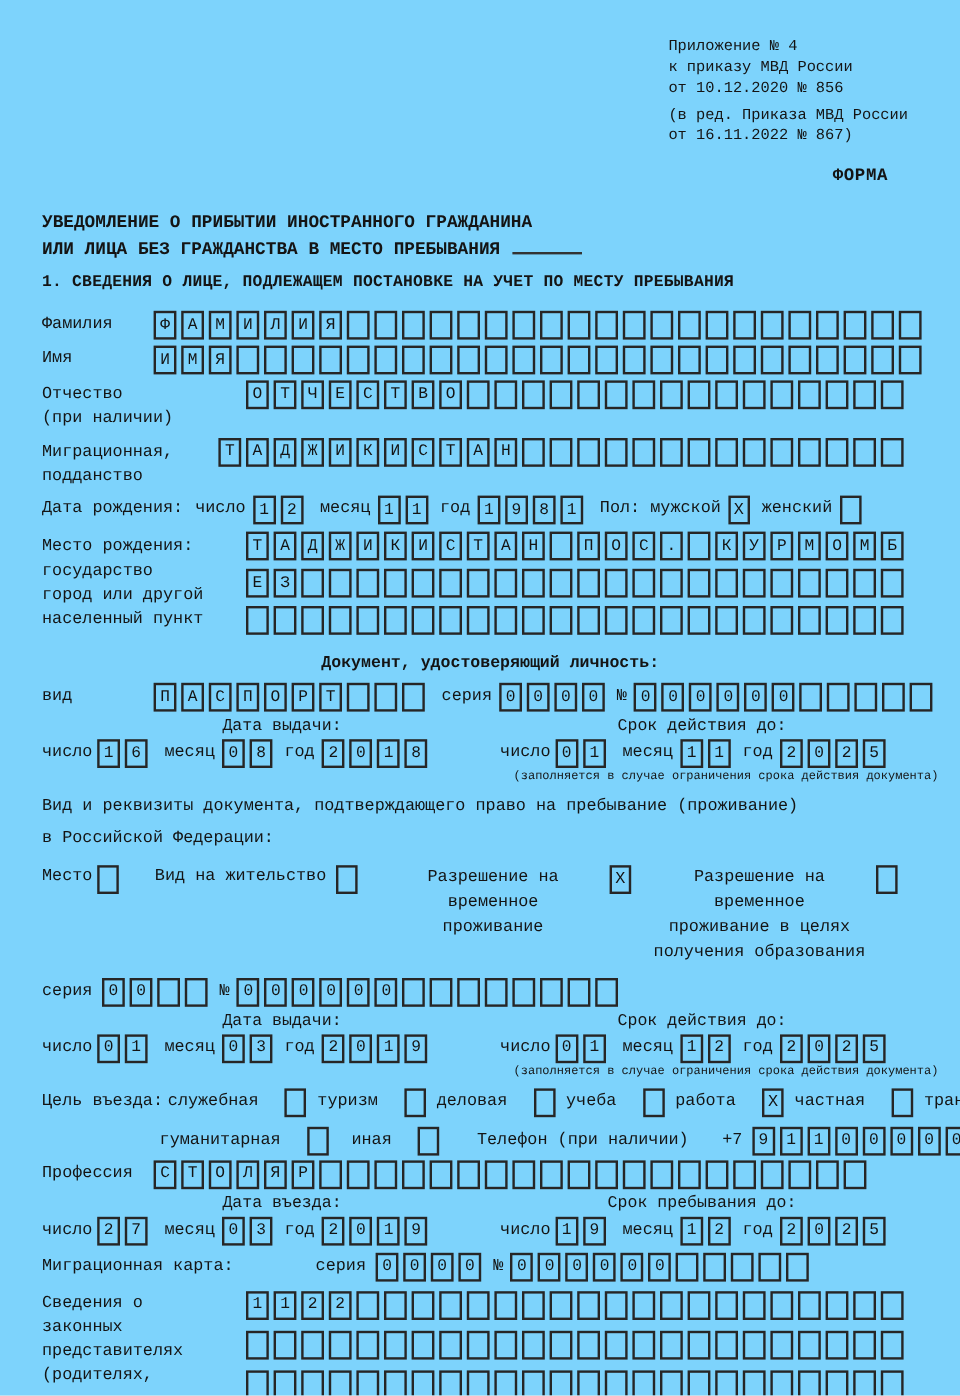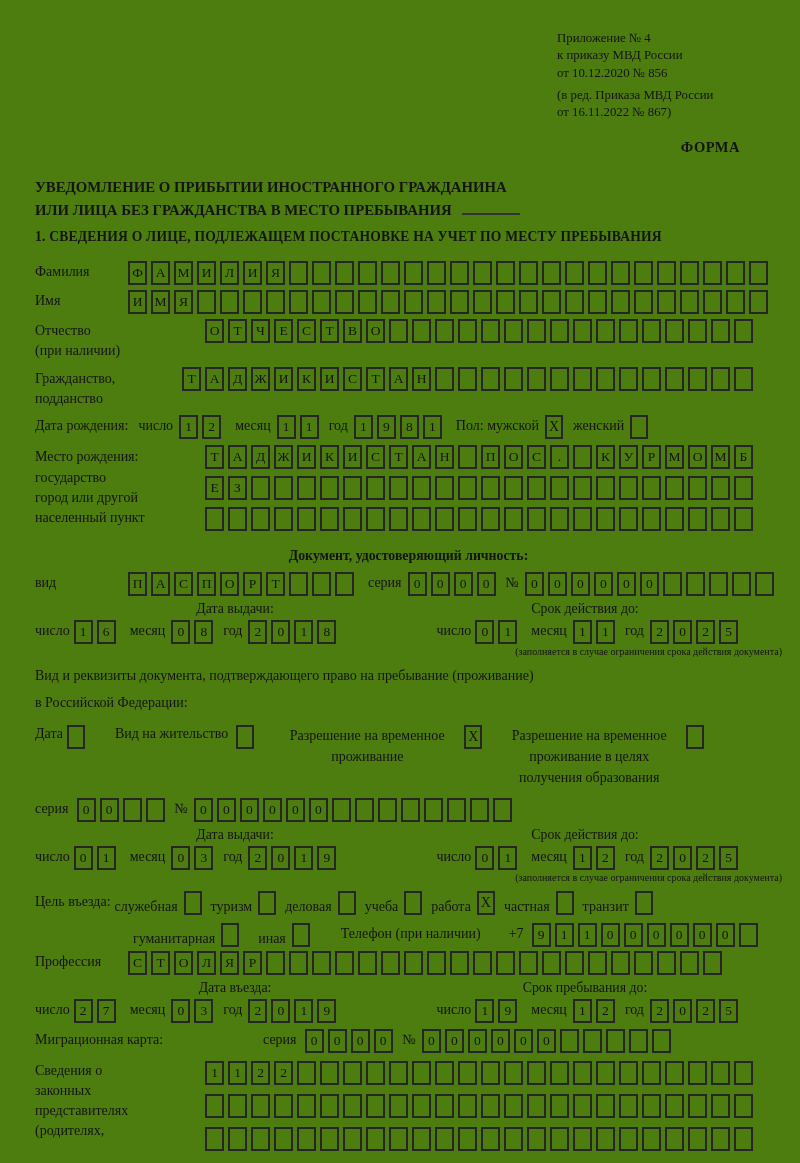--- a/index.html
+++ b/index.html
@@ -1,19 +1,19 @@
 <!DOCTYPE html>
 <html><head>
 <meta charset="utf-8">
 <style>
   html,body{margin:0;padding:0;background:#e8e8e8;}
   .page{
     width:800px;height:1163px;box-sizing:border-box;margin:0 auto;
-    padding:30px 18px 2px 35px;background:#4d7c0f;color:#141414;
-    font-family:Liberation Serif, serif;font-size:14px;
+    padding:30px 18px 2px 35px;background:#7dd3fc;color:#141414;
+    font-family:Liberation Mono, monospace;font-size:14px;
     overflow:hidden;position:relative;
   }
   .appendix{margin-left:auto;width:225px;font-size:12.8px;line-height:1.35;}
   .appendix .grp2{margin-top:5px;}
   .forma{ text-align:right;padding-right:42px;font-weight:bold;font-size:14.5px;margin-top:18px;letter-spacing:.5px;}
   .title{ text-align:left;font-weight:bold;font-size:14.8px;margin-top:20px;line-height:1.55;}
   .blank-line{display:inline-block;width:58px;border-bottom:2px solid #333;height:12px;margin-left:10px;}
   .section-title{font-weight:bold;font-size:13.6px;margin-top:7px;margin-bottom:16px;letter-spacing:.2px;}
   .row{display:flex;align-items:flex-start;margin-bottom:5px;}
   .lbl{flex:0 0 auto;padding-top:3px;}
@@ -39,21 +39,21 @@
   .dates-row{display:flex;justify-content:space-between;padding-right:40px;margin-top:3px;margin-bottom:2px;}
   .dgroup{display:flex;align-items:flex-start;}
   .note{ text-align:right;font-size:10px;margin:2px 0 6px 0;}
   .intro{line-height:1.9;font-size:14px;margin-top:4px;}
   .cbrow{display:flex;align-items:flex-start;margin-top:6px;margin-bottom:10px;}
   .cbitem{display:flex;align-items:flex-start;margin-right:18px;}
   .cbitem .cb{margin-top:2px;}
   .cblabel{padding-top:3px;margin-right:8px;}
   .cblabel-multi{width:178px;text-align:center;line-height:1.5;margin-right:8px;padding-top:2px;}
   .purpose-row{display:flex;align-items:flex-start;margin-top:8px;margin-bottom:4px;}
-  .purpose-item{display:flex;align-items:flex-end;margin-right:9px;}
+  .purpose-item{display:flex;align-items:flex-start;margin-right:9px;gap:16px;}
   .purpose-item .cb{margin-left:6px;margin-top:0;}
   .purpose-item .plabel{padding-top:3px;}
   .row2-indent{margin-left:98px;}
   .phone-label{padding:3px 14px 0 22px;}
   .phone-prefix{padding:3px 8px 0 0;}
   .mt6{margin-top:6px;}
 </style>
 </head>
 <body>
 
@@ -174,21 +174,21 @@
         <span class="cell"></span>
         <span class="cell"></span>
         <span class="cell"></span>
         <span class="cell"></span>
         <span class="cell"></span>
       </div>
   </div>
 
   <div class="row">
     <div class="lblcol w147">
-      <div>Гражданство,</div>
+      <div>Миграционная,</div>
       <div>подданство</div>
     </div>
     <div class="cells">
         <span class="cell">Т</span>
         <span class="cell">А</span>
         <span class="cell">Д</span>
         <span class="cell">Ж</span>
         <span class="cell">И</span>
         <span class="cell">К</span>
         <span class="cell">И</span>
@@ -412,21 +412,21 @@
   </div>
   <div class="note">(заполняется в случае ограничения срока действия документа)</div>
 
   <div class="intro">
     <div>Вид и реквизиты документа, подтверждающего право на пребывание (проживание)</div>
     <div>в Российской Федерации:</div>
   </div>
 
   <div class="cbrow">
     <div class="cbitem">
-      <span class="cblabel" style="margin-right:4px">Дата</span>
+      <span class="cblabel" style="margin-right:4px">Место</span>
       <span class="cb"></span>
     </div>
     <div class="cbitem" style="margin-left:12px">
       <span class="cblabel">Вид на жительство</span>
       <span class="cb"></span>
     </div>
     <div class="cbitem" style="margin-left:6px">
       <div class="cblabel-multi">
         <div>Разрешение на временное</div>
         <div>проживание</div>

